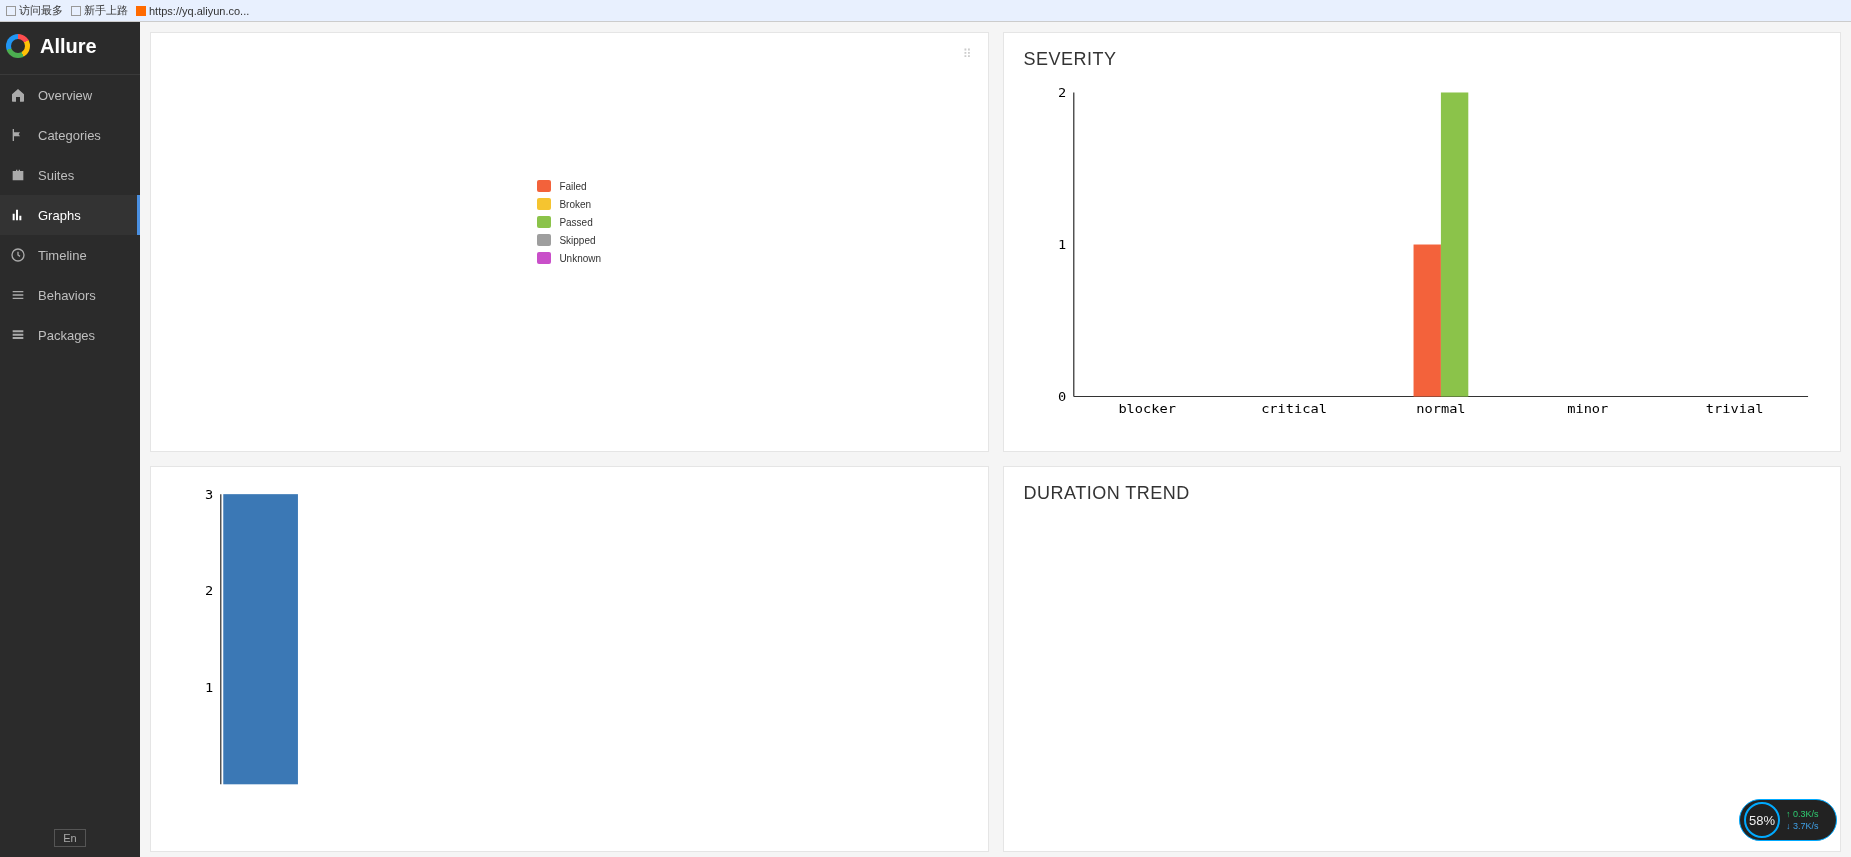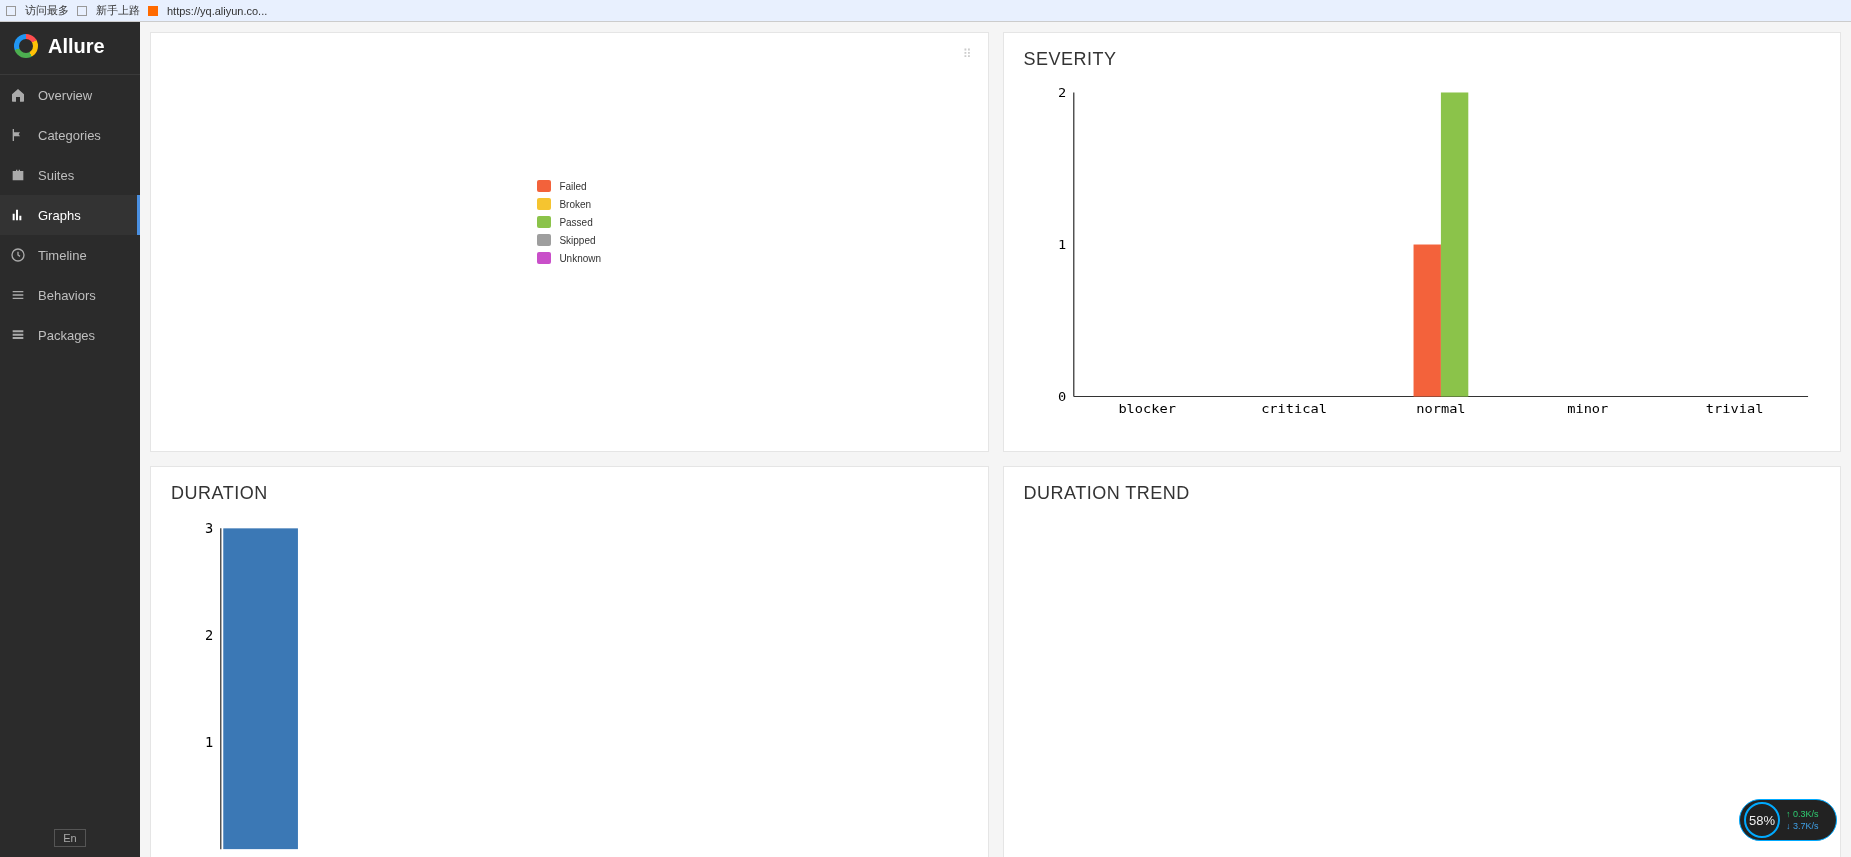--- a/index.html
+++ b/index.html
@@ -15,40 +15,40 @@
     height: 22px;
     background: #e8f0fe;
     border-bottom: 1px solid #ccc;
     font-size: 11px;
     color: #333;
     display: flex;
     align-items: center;
     padding: 0 6px;
     gap: 8px;
   }
-  .browser-bar .item { display:flex; align-items:center; gap:9px; }
+  .browser-bar .item { display:flex; align-items:center; gap:3px; }
   .browser-bar .sq { width:10px; height:10px; border:1px solid #999; }
   .browser-bar .sq.orange { background:#ff6a00; border-color:#ff6a00; }
   .app {
     display: flex;
     height: calc(100% - 22px);
     width: 100%;
   }
   .sidebar {
     width: 140px;
     background: #2b2b2b;
     color: #ccc;
     display: flex;
     flex-direction: column;
   }
   .logo-row {
     display: flex;
     align-items: center;
     gap: 10px;
-    padding: 12px 14px;
+    padding: 12px 6px;
     color: #fff;
   }
   .logo-mark {
     width: 24px; height: 24px;
     border-radius: 50%;
     background: conic-gradient(#ff4d4f 0 60deg, #ffc107 60deg 150deg, #4caf50 150deg 250deg, #2196f3 250deg 360deg);
     position: relative;
   }
   .logo-mark::after{
     content:"";
@@ -296,21 +296,20 @@
               <text x="217" y="316" text-anchor="middle" font-size="11">critical</text>
               <text x="335" y="316" text-anchor="middle" font-size="11">normal</text>
               <text x="453" y="316" text-anchor="middle" font-size="11">minor</text>
               <text x="571" y="316" text-anchor="middle" font-size="11">trivial</text>
             </g>
         </svg>
       </div>
     </div>
 
     <div class="panel">
-      <div class="panel-title">DURATION</div>
       <div class="dur-body">
         <svg id="dur-svg" width="100%" height="100%" viewBox="0 0 640 280" preserveAspectRatio="none" style="font-family:monospace;">
           <line x1="40" y1="10" x2="40" y2="270" stroke="#333" stroke-width="1"></line>
           <g id="dur-yticks">
               <text x="34" y="187.33333333333334" text-anchor="end" font-size="11">1</text>
               <text x="34" y="100.66666666666669" text-anchor="end" font-size="11">2</text>
               <text x="34" y="14" text-anchor="end" font-size="11">3</text>
             </g>
           <g id="dur-bars">
               <rect x="42" y="10" width="60" height="260" fill="#3b78b5"></rect>

